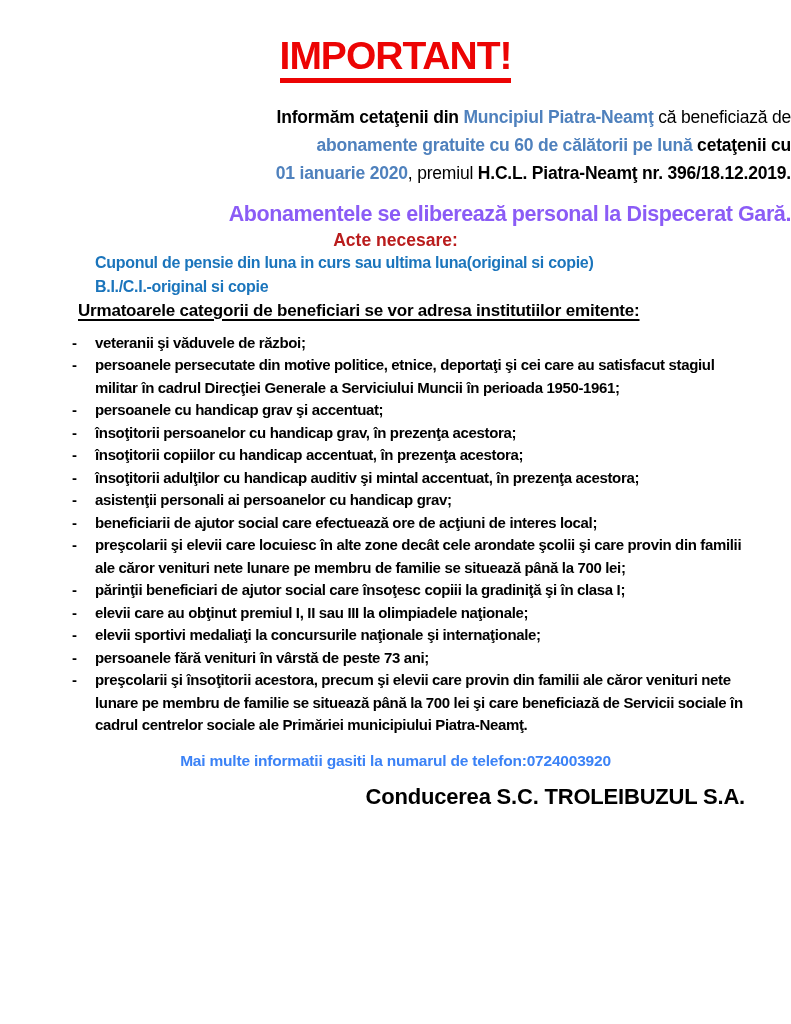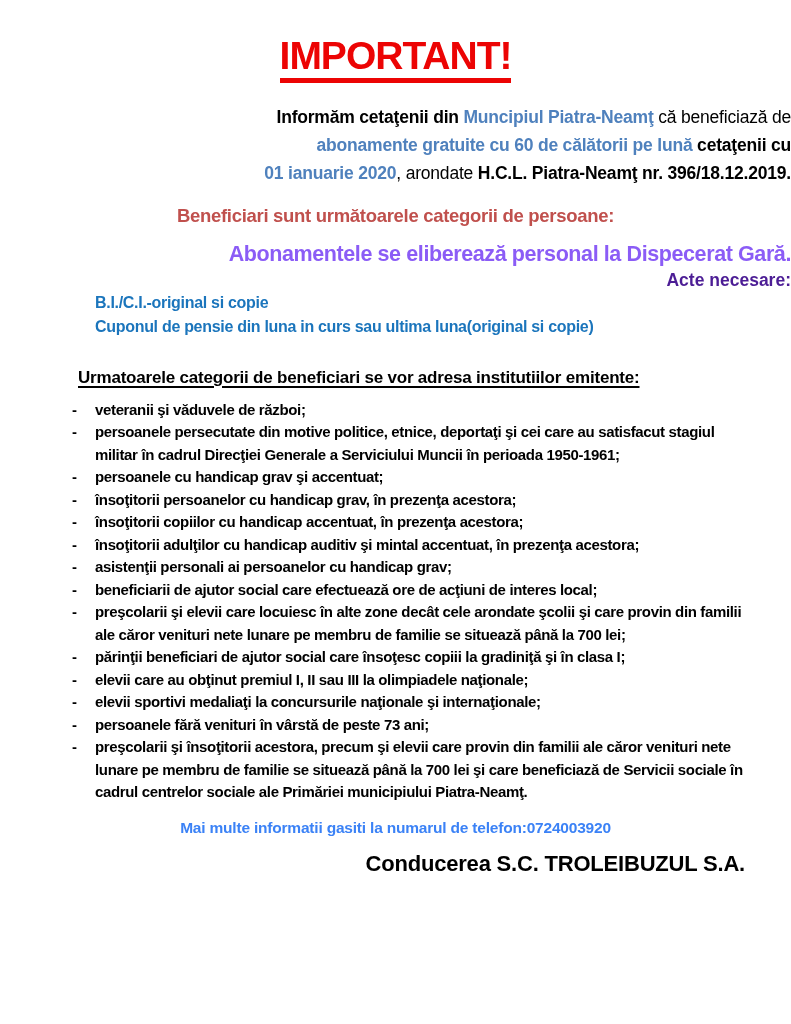--- a/index.html
+++ b/index.html
@@ -26,28 +26,28 @@
   }
   .pens-line{
     margin-top:24px;text-align:center;color:#3e6fb8;font-size:17.5px;letter-spacing:-0.3px;
   }
   .pens-line .big{font-weight:bold;font-size:19.5px;}
   .subs-line{
     margin-top:15px;text-align:right;color:#8b5cf6;font-weight:bold;
     font-size:21.5px;letter-spacing:-0.4px;
   }
   .acte-heading{
-    margin-top:3px;text-align:right;color:#4c1d95;font-weight:bold;font-size:17.5px;
+    margin-top:3px;text-align:center;color:#b91c1c;font-weight:bold;font-size:17.5px;
   }
   .doc-item{
     margin-left:95px;margin-right:48px;color:#1b75bc;font-weight:bold;
     font-size:16px;line-height:24px;letter-spacing:-0.3px;
   }
   .cat-heading{
-    margin-top:29px;margin-left:78px;margin-right:44px;font-weight:bold;
+    margin-top:2px;margin-left:78px;margin-right:44px;font-weight:bold;
     font-size:17px;letter-spacing:-0.2px;
     text-decoration:underline;text-decoration-thickness:2px;text-underline-offset:3px;
   }
   
   .cat-list{margin-top:11px;padding-left:72px;padding-right:46px;}
   .li{display:flex;font-weight:bold;font-size:15px;line-height:22.5px;letter-spacing:-0.35px;}
   .dash{flex:none;width:23px;}
   .li-text{flex:1;}
   
   .footer-info{
@@ -64,31 +64,30 @@
 
 <div class="page">
 
   <div class="title-wrap">
     <span class="doc-title">IMPORTANT!</span>
   </div>
 
   <div class="intro">
     <div><span class="b">Informăm cetaţenii din </span><span class="steel">Muncipiul Piatra-Neamţ</span><span class="r"> că beneficiază de</span></div>
     <div><span class="steel">abonamente gratuite cu 60 de călătorii pe lună</span><span class="b"> cetaţenii cu</span></div>
-    <div><span class="steel">01 ianuarie 2020</span><span class="r">, arondate </span><span class="b">H.C.L. Piatra-Neamţ nr. 396/18.12.2019.</span></div>
+    <div><span class="steel">01 ianuarie 2020</span><span class="r">, premiul </span><span class="b">H.C.L. Piatra-Neamţ nr. 396/18.12.2019.</span></div>
   </div>
 
-  <div class="benef-heading">Beneficiari sunt următoarele categorii de persoane:</div>
 
 
   <div class="subs-line">Abonamentele se eliberează personal la Dispecerat Gară.</div>
 
   <div class="acte-heading">Acte necesare:</div>
+  <div class="doc-item">Cuponul de pensie din luna in curs sau ultima luna(original si copie)</div>
   <div class="doc-item">B.I./C.I.-original si copie</div>
-  <div class="doc-item">Cuponul de pensie din luna in curs sau ultima luna(original si copie)</div>
 
   <div class="cat-heading">Urmatoarele categorii de beneficiari se vor adresa institutiilor emitente:</div>
 
   <div class="cat-list">
     <div class="li">
         <span class="dash">-</span>
         <div class="li-text">veteranii şi văduvele de război;</div>
       </div>
     <div class="li">
         <span class="dash">-</span>

